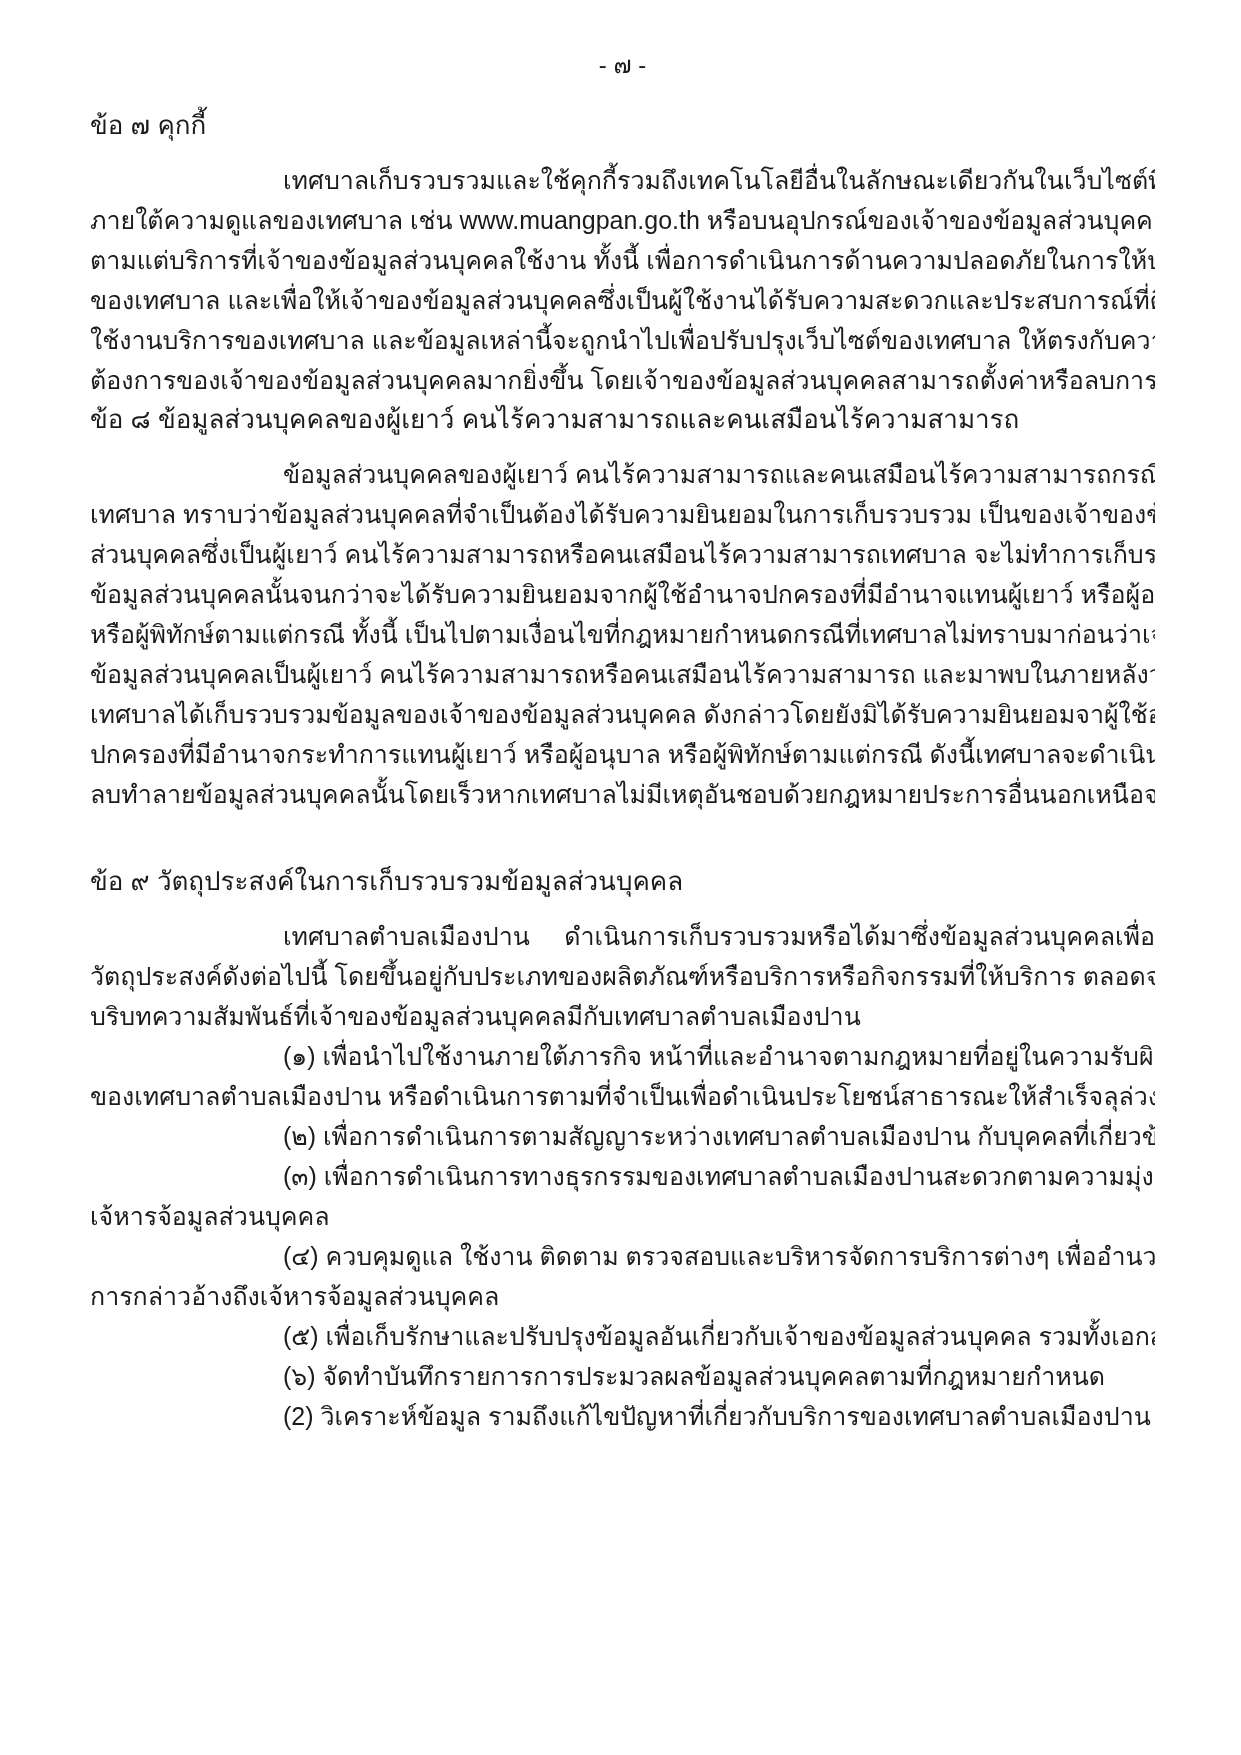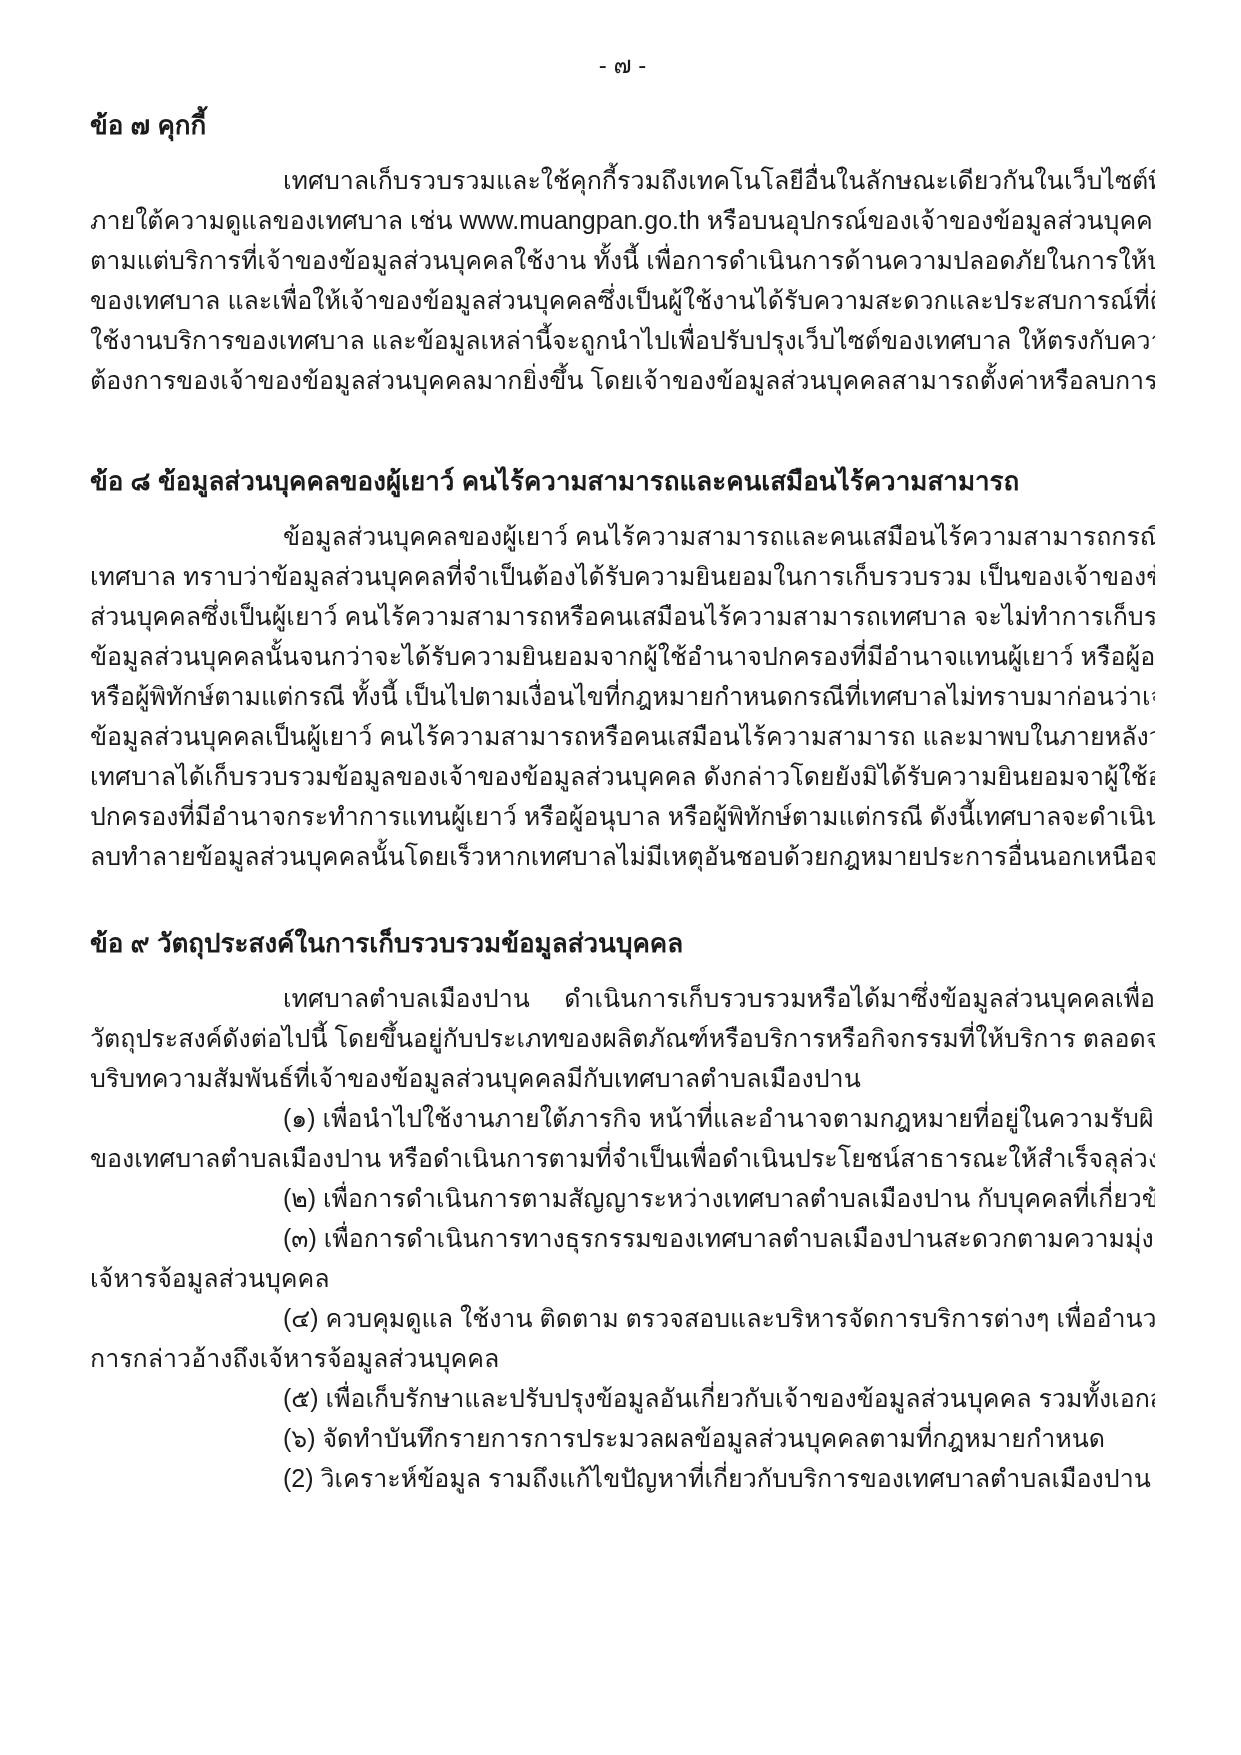--- a/index.html
+++ b/index.html
@@ -19,30 +19,30 @@
     padding: 50px 86px 0 90px;
     overflow: hidden;
   }
   .page-number {
     text-align: center;
     font-size: 24px;
     line-height: 30px;
     height: 30px;
   }
   .section-heading {
-    font-weight: bold;
+    font-weight: normal;
     font-size: 26px;
     line-height: 38px;
     height: 38px;
     margin: 0 0 16px 0;
     white-space: nowrap;
     overflow: hidden;
   }
   #section-7 .section-heading { margin-top: 26px; }
-  #section-8 .section-heading { margin-top: 62px; }
+  #section-8 .section-heading { }
   #section-9 .section-heading { margin-top: 48px; }
   .block { margin: 0; }
   .doc-line {
     font-size: 25px;
     line-height: 40px;
     height: 40px;
     white-space: nowrap;
     overflow: hidden;
   }
   .doc-line.fill {

